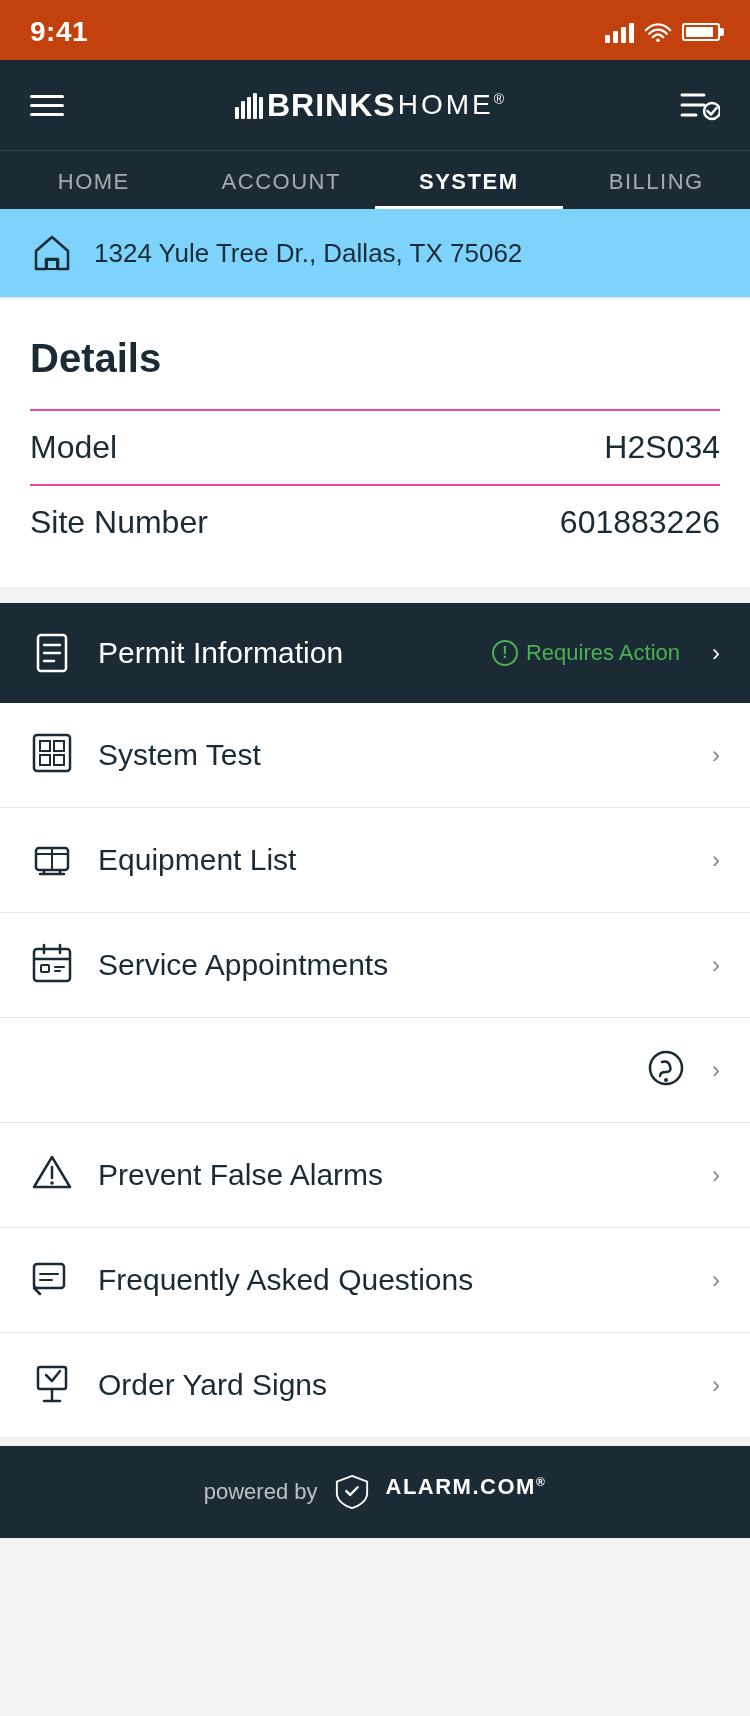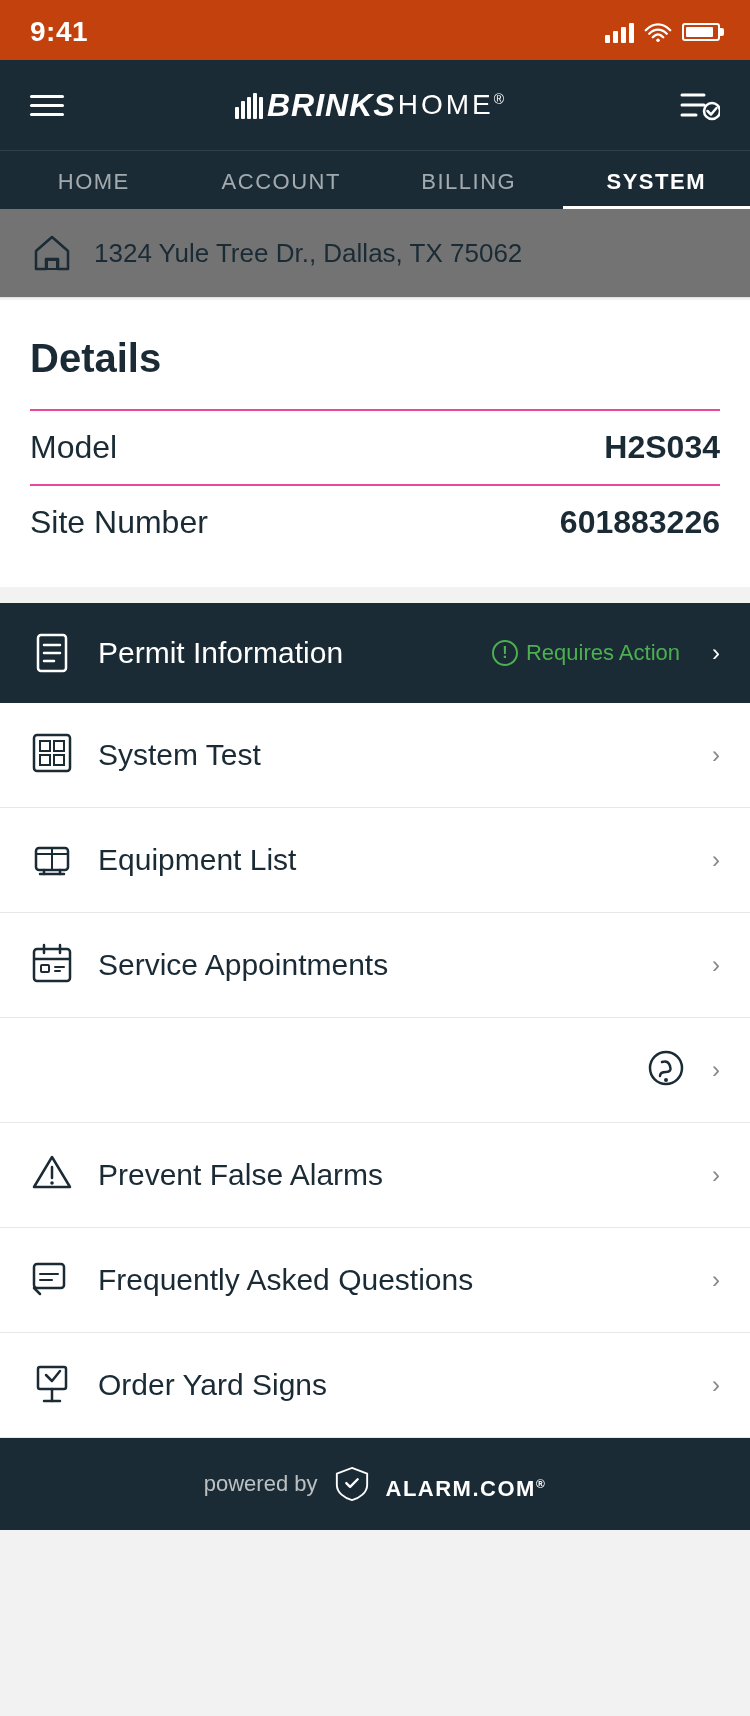--- a/index.html
+++ b/index.html
@@ -142,21 +142,21 @@
       position: absolute;
       bottom: 0;
       left: 0;
       right: 0;
       height: 3px;
       background: white;
     }
 
     
     .address-bar {
-      background: #737373;
+      background: #7dd3fc;
       display: flex;
       align-items: center;
       padding: 22px 30px;
       gap: 20px;
       border-bottom: 1px solid #e0e0e0;
     }
     .home-icon-svg {
       flex-shrink: 0;
     }
     .address-text {
@@ -184,21 +184,21 @@
       padding: 18px 0;
       border-top: 2px solid #ec4899;
       font-size: 32px;
     }
     .detail-label {
       color: #1a2b35;
       font-weight: 400;
     }
     .detail-value {
       color: #1a2b35;
-      font-weight: 700;
+      font-weight: 400;
     }
 
     
     .menu-list {
       margin-top: 16px;
     }
 
     
     .menu-item-permit {
       background: #1a2b35;
@@ -268,30 +268,30 @@
     }
 
     
     .footer {
       background: #1a2b35;
       display: flex;
       justify-content: center;
       align-items: center;
       padding: 28px 30px;
       gap: 16px;
-      margin-top: 0;
+      margin-top: 8px;
     }
     .powered-by {
       color: rgba(255,255,255,0.7);
       font-size: 22px;
       font-weight: 300;
     }
     .alarm-logo {
       display: flex;
-      align-items: flex-end;
+      align-items: flex-start;
       gap: 16px;
     }
     .alarm-shield {
       width: 36px;
       height: 36px;
     }
     .alarm-text {
       color: white;
       font-size: 22px;
       font-weight: 700;
@@ -329,39 +329,39 @@
     <span></span>
   </div>
   <div class="logo">
     <div class="logo-bars">
       <span class="logo-bar" style="height:12px"></span>
       <span class="logo-bar" style="height:18px"></span>
       <span class="logo-bar" style="height:22px"></span>
       <span class="logo-bar" style="height:26px"></span>
       <span class="logo-bar" style="height:22px"></span>
     </div>
-    <span style="color:white;font-size:32px;font-weight:900;letter-spacing:1px;font-style:italic;">BRINKS</span>
+    <span style="color:white;font-size:32px;font-weight:900;letter-spacing:1px;">BRINKS</span>
     <span style="color:white;font-size:28px;font-weight:300;letter-spacing:3px;margin-left:2px;">HOME<sup style="font-size:14px">®</sup></span>
   </div>
   <div class="checklist-icon">
     <svg width="42" height="32" viewBox="0 0 42 32" fill="none">
       <line x1="4" y1="6" x2="26" y2="6" stroke="white" stroke-width="3" stroke-linecap="round"></line>
       <line x1="4" y1="16" x2="26" y2="16" stroke="white" stroke-width="3" stroke-linecap="round"></line>
       <line x1="4" y1="26" x2="18" y2="26" stroke="white" stroke-width="3" stroke-linecap="round"></line>
       <circle cx="34" cy="22" r="8" stroke="white" stroke-width="2.5" fill="none"></circle>
       <path d="M29.5 22 L33 25.5 L38.5 19" stroke="white" stroke-width="2.5" stroke-linecap="round" stroke-linejoin="round" fill="none"></path>
     </svg>
   </div>
 </div>
 
 <div class="nav-tabs">
   <div class="nav-tab">HOME</div>
   <div class="nav-tab">ACCOUNT</div>
+  <div class="nav-tab active">SYSTEM</div>
   <div class="nav-tab">BILLING</div>
-  <div class="nav-tab active">SYSTEM</div>
 </div>
 
 <div class="address-bar">
   <svg class="home-icon-svg" width="44" height="44" viewBox="0 0 44 44" fill="none">
     <path d="M6 20 L22 6 L38 20 L38 38 L28 38 L28 28 L16 28 L16 38 L6 38 Z" stroke="#1a2b35" stroke-width="2.5" fill="none" stroke-linejoin="round"></path>
     <rect x="17" y="29" width="10" height="9" stroke="#1a2b35" stroke-width="2" fill="none"></rect>
   </svg>
   <span class="address-text">1324 Yule Tree Dr., Dallas, TX 75062</span>
 </div>
 

